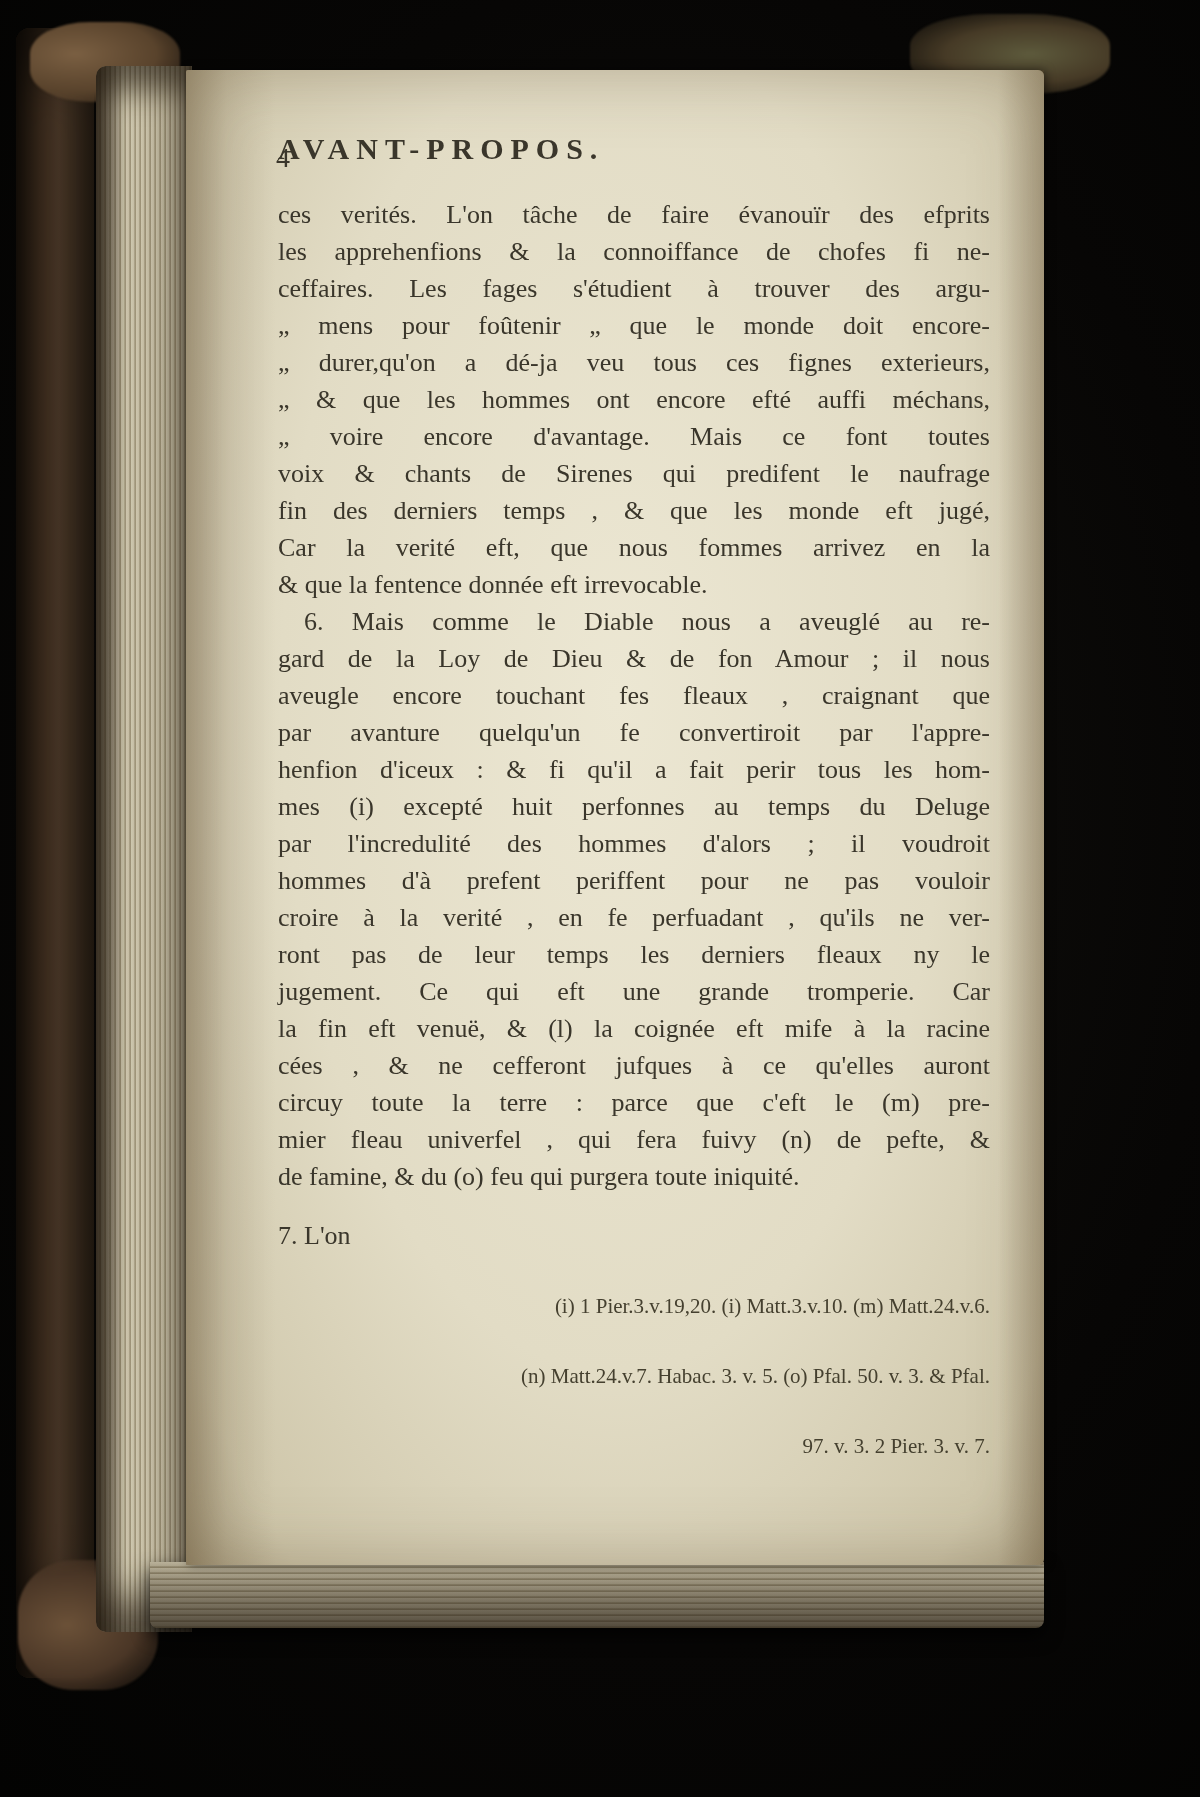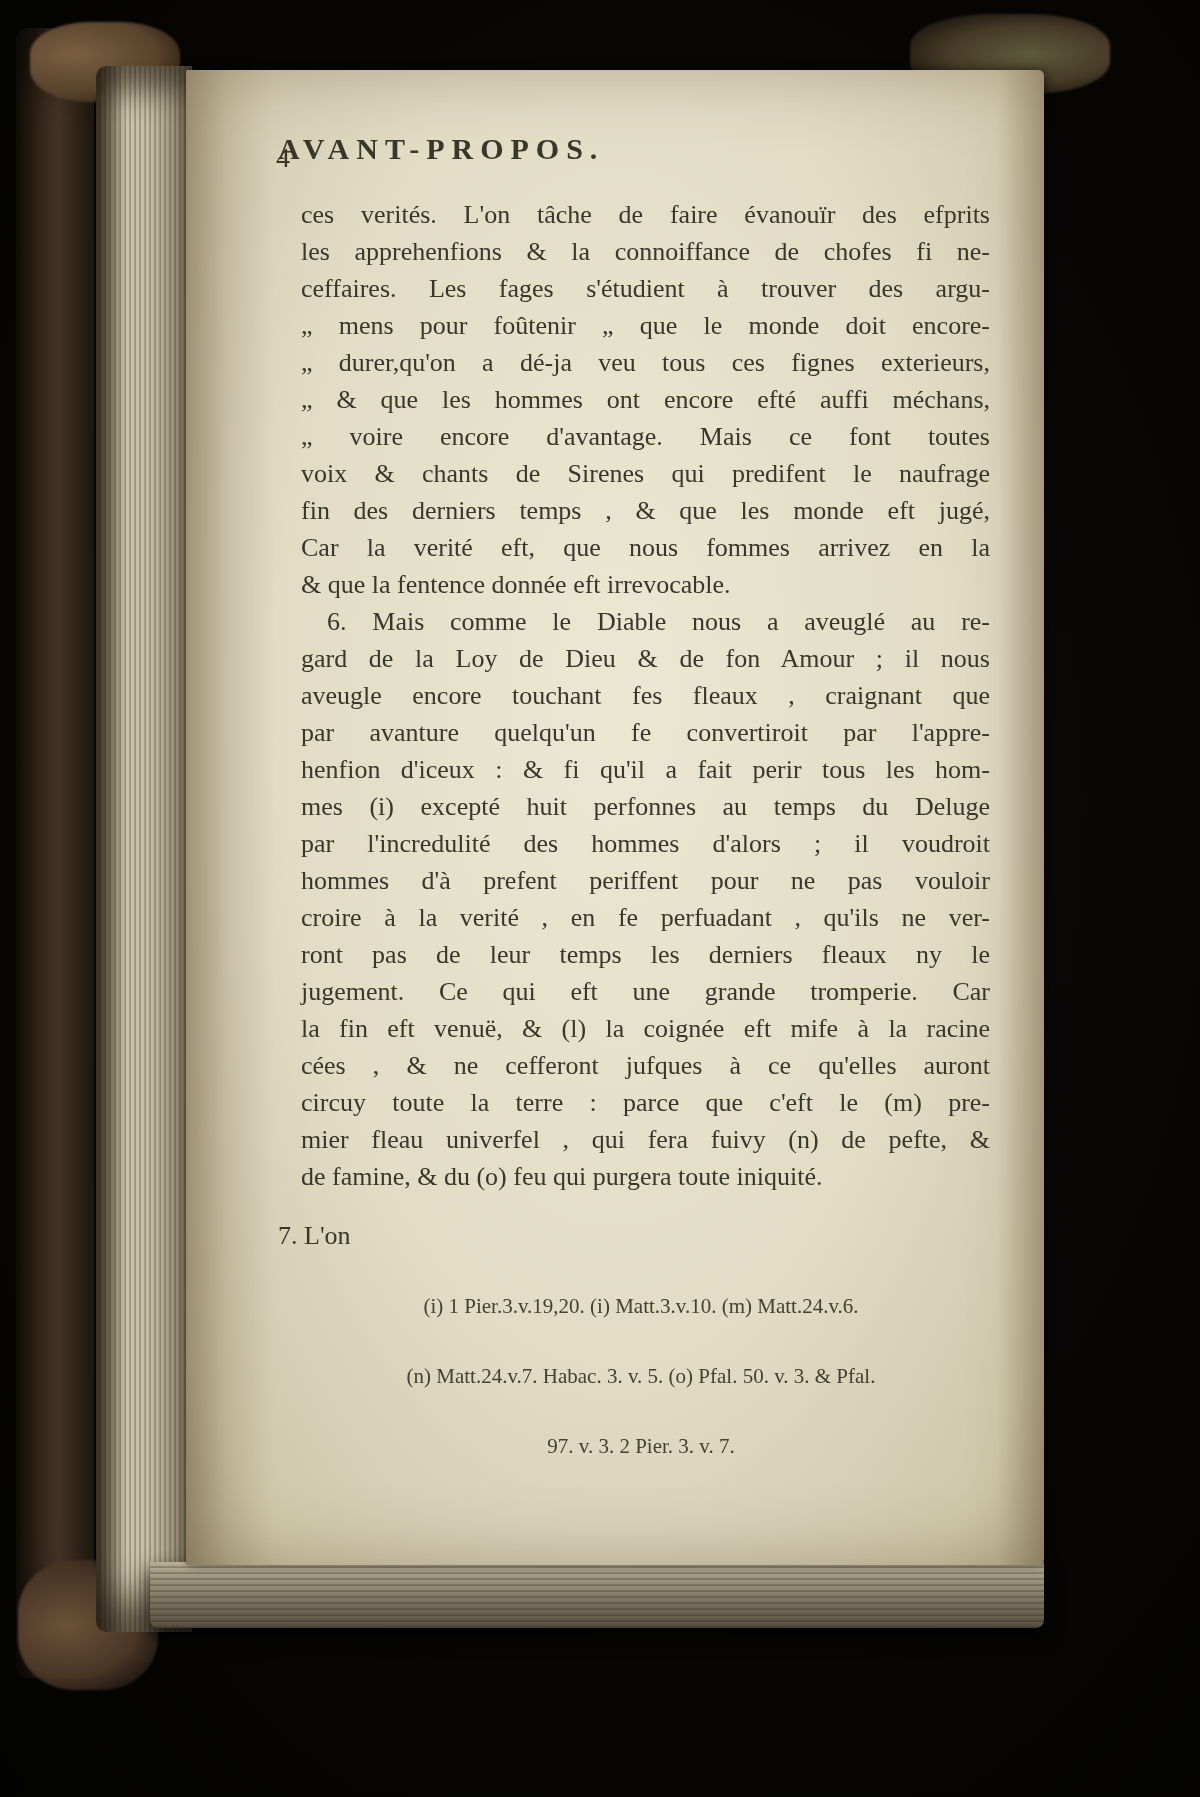--- a/index.html
+++ b/index.html
@@ -51,30 +51,30 @@
     background:linear-gradient(270deg, rgba(95,75,45,.30) 0%, rgba(95,75,45,0) 100%);
     pointer-events:none;}
 
   .text-col{position:absolute;left:92px;top:62px;width:712px;color:#3a362b;}
 
   .header-row{position:relative;height:48px;margin-bottom:16px;}
   .pagenum{position:absolute;left:-2px;top:10px;font-size:28px;}
   .running-title{position:absolute;left:0;right:17px;text-align:left;font-size:30px;
     letter-spacing:7px;font-weight:700;}
 
-  .body-text{font-size:26px;line-height:37px;margin-left:23px;}
+  .body-text{font-size:26px;line-height:37px;}
   .line{text-align:justify;text-align-last:justify;white-space:normal;}
   .line.end{text-align:justify;text-align-last:left;}
   .line.indent{text-indent:26px;}
 
   .catchword{margin-top:26px;font-size:26px;padding-right:6px;}
 
   .footnotes{margin-top:28px;font-size:21px;line-height:30px;padding-left:14px;
     color:#45402f;}
-  .footnotes .fline{text-align:center;margin-top:40px;}
+  .footnotes .fline{text-align:right;margin-top:40px;}
 </style>
 </head>
 <body>
 
 <div class="scene">
   <div class="spine"></div>
   <div class="corner-tl"></div>
   <div class="corner-tr"></div>
   <div class="corner-bl"></div>
   <div class="stack-left"></div>

